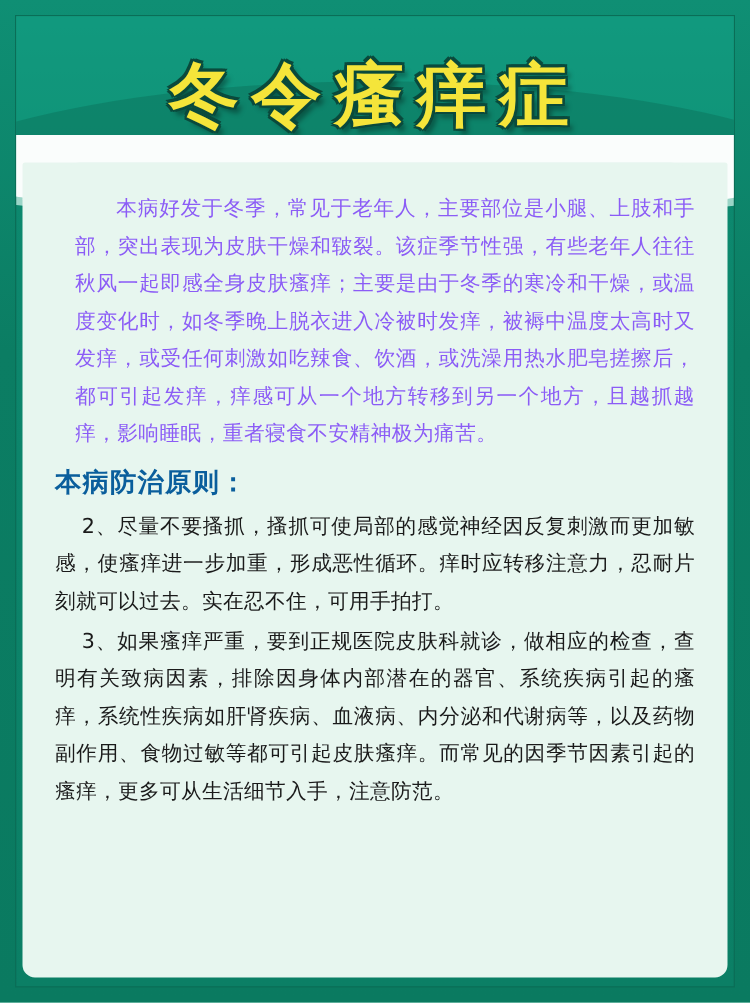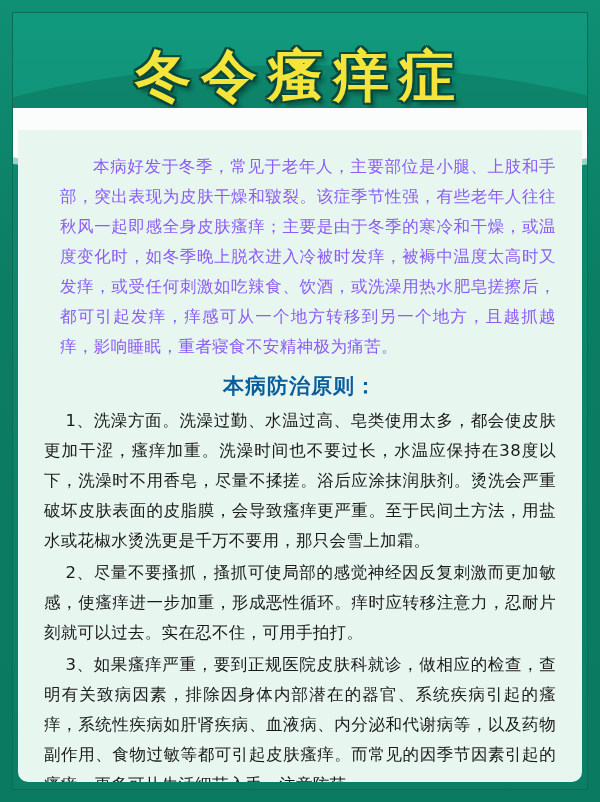--- a/index.html
+++ b/index.html
@@ -147,21 +147,20 @@
     margin: 0 0 6px 16px;
     letter-spacing: 0.4px;
   }
   .section-title {
     position: relative;
     font-size: 21px;
     font-weight: bold;
     color: #0a5e9c;
     margin: 10px 0 6px 0;
     letter-spacing: 1px;
-    text-align: center;
   }
   .item {
     position: relative;
     font-size: 16.5px;
     line-height: 1.82;
     color: #1a1a1a;
     text-align: justify;
     text-indent: 1.3em;
     margin: 0 0 2px 0;
     letter-spacing: 0.3px;
@@ -185,17 +184,16 @@
   <div class="curve-band">
     <div class="light-wave"></div>
     <div class="white-wave"></div>
   </div>
 
   <div class="content">
     <p class="para">本病好发于冬季，常见于老年人，主要部位是小腿、上肢和手部，突出表现为皮肤干燥和皲裂。该症季节性强，有些老年人往往秋风一起即感全身皮肤瘙痒；主要是由于冬季的寒冷和干燥，或温度变化时，如冬季晚上脱衣进入冷被时发痒，被褥中温度太高时又发痒，或受任何刺激如吃辣食、饮酒，或洗澡用热水肥皂搓擦后，都可引起发痒，痒感可从一个地方转移到另一个地方，且越抓越痒，影响睡眠，重者寝食不安精神极为痛苦。</p>
 
     <h2 class="section-title">本病防治原则：</h2>
 
-    <p class="item">1、洗澡方面。洗澡过勤、水温过高、皂类使用太多，都会使皮肤更加干涩，瘙痒加重。洗澡时间也不要过长，水温应保持在38度以下，洗澡时不用香皂，尽量不揉搓。浴后应涂抹润肤剂。烫洗会严重破坏皮肤表面的皮脂膜，会导致瘙痒更严重。至于民间土方法，用盐水或花椒水烫洗更是千万不要用，那只会雪上加霜。</p>
     <p class="item spaced">2、尽量不要搔抓，搔抓可使局部的感觉神经因反复刺激而更加敏感，使瘙痒进一步加重，形成恶性循环。痒时应转移注意力，忍耐片刻就可以过去。实在忍不住，可用手拍打。</p>
     <p class="item">3、如果瘙痒严重，要到正规医院皮肤科就诊，做相应的检查，查明有关致病因素，排除因身体内部潜在的器官、系统疾病引起的瘙痒，系统性疾病如肝肾疾病、血液病、内分泌和代谢病等，以及药物副作用、食物过敏等都可引起皮肤瘙痒。而常见的因季节因素引起的瘙痒，更多可从生活细节入手，注意防范。</p>
   </div>
 </div>
 
 </body></html>

